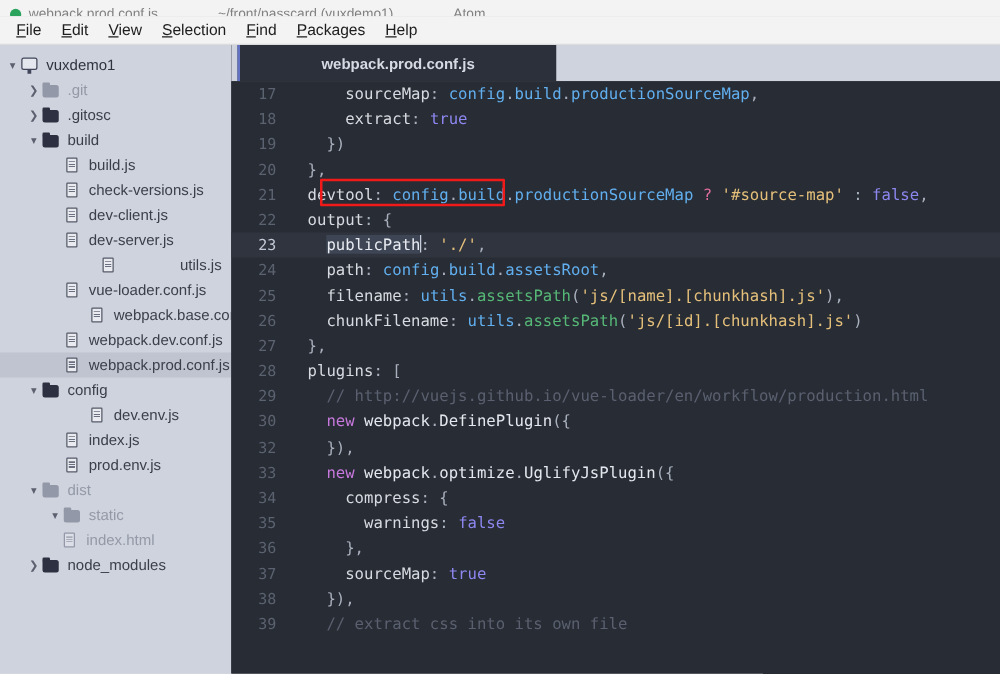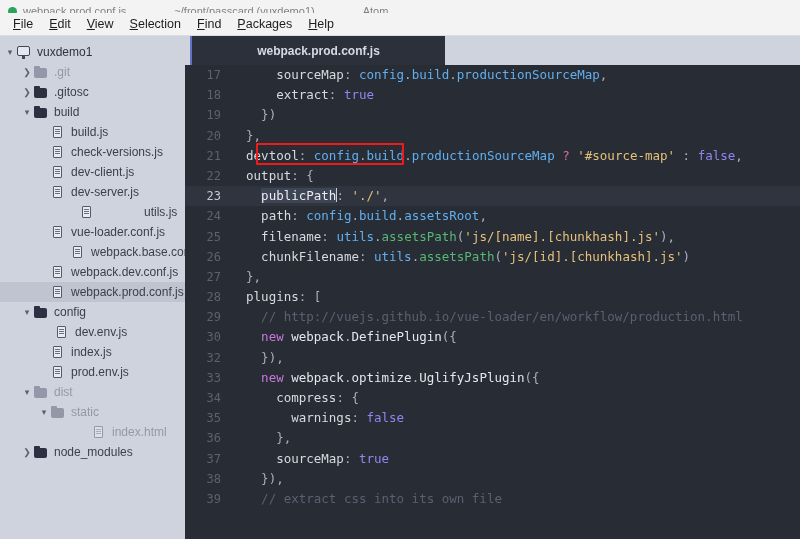--- a/index.html
+++ b/index.html
@@ -366,21 +366,21 @@
       <div class="tree-row selected" style="padding-left: 38px;">
         <span class="tw none"></span>
         <span class="ico file"></span>
         <span class="tlabel">webpack.prod.conf.js</span>
       </div>
       <div class="tree-row" style="padding-left: 21px;">
         <span class="tw">▾</span>
         <span class="ico folder"></span>
         <span class="tlabel">config</span>
       </div>
-      <div class="tree-row" style="padding-left: 30px; margin-left: 12px;">
+      <div class="tree-row" style="padding-left: 58px;">
         <span class="tw none"></span>
         <span class="ico file"></span>
         <span class="tlabel">dev.env.js</span>
       </div>
       <div class="tree-row" style="padding-left: 38px;">
         <span class="tw none"></span>
         <span class="ico file"></span>
         <span class="tlabel">index.js</span>
       </div>
       <div class="tree-row" style="padding-left: 38px; text-align: center;">
@@ -391,21 +391,21 @@
       <div class="tree-row dim" style="padding-left: 21px;">
         <span class="tw">▾</span>
         <span class="ico folder dim"></span>
         <span class="tlabel">dist</span>
       </div>
       <div class="tree-row dim" style="padding-left: 38px;">
         <span class="tw">▾</span>
         <span class="ico folder dim"></span>
         <span class="tlabel">static</span>
       </div>
-      <div class="tree-row dim" style="padding-left: 79px; align-items: center;">
+      <div class="tree-row dim" style="padding-left: 36px; align-items: center;">
         <span class="tw none"></span>
         <span class="ico file dim"></span>
         <span class="tlabel">index.html</span>
       </div>
       <div class="tree-row" style="padding-left: 21px;">
         <span class="tw">❯</span>
         <span class="ico folder"></span>
         <span class="tlabel">node_modules</span>
       </div>
     </div>

